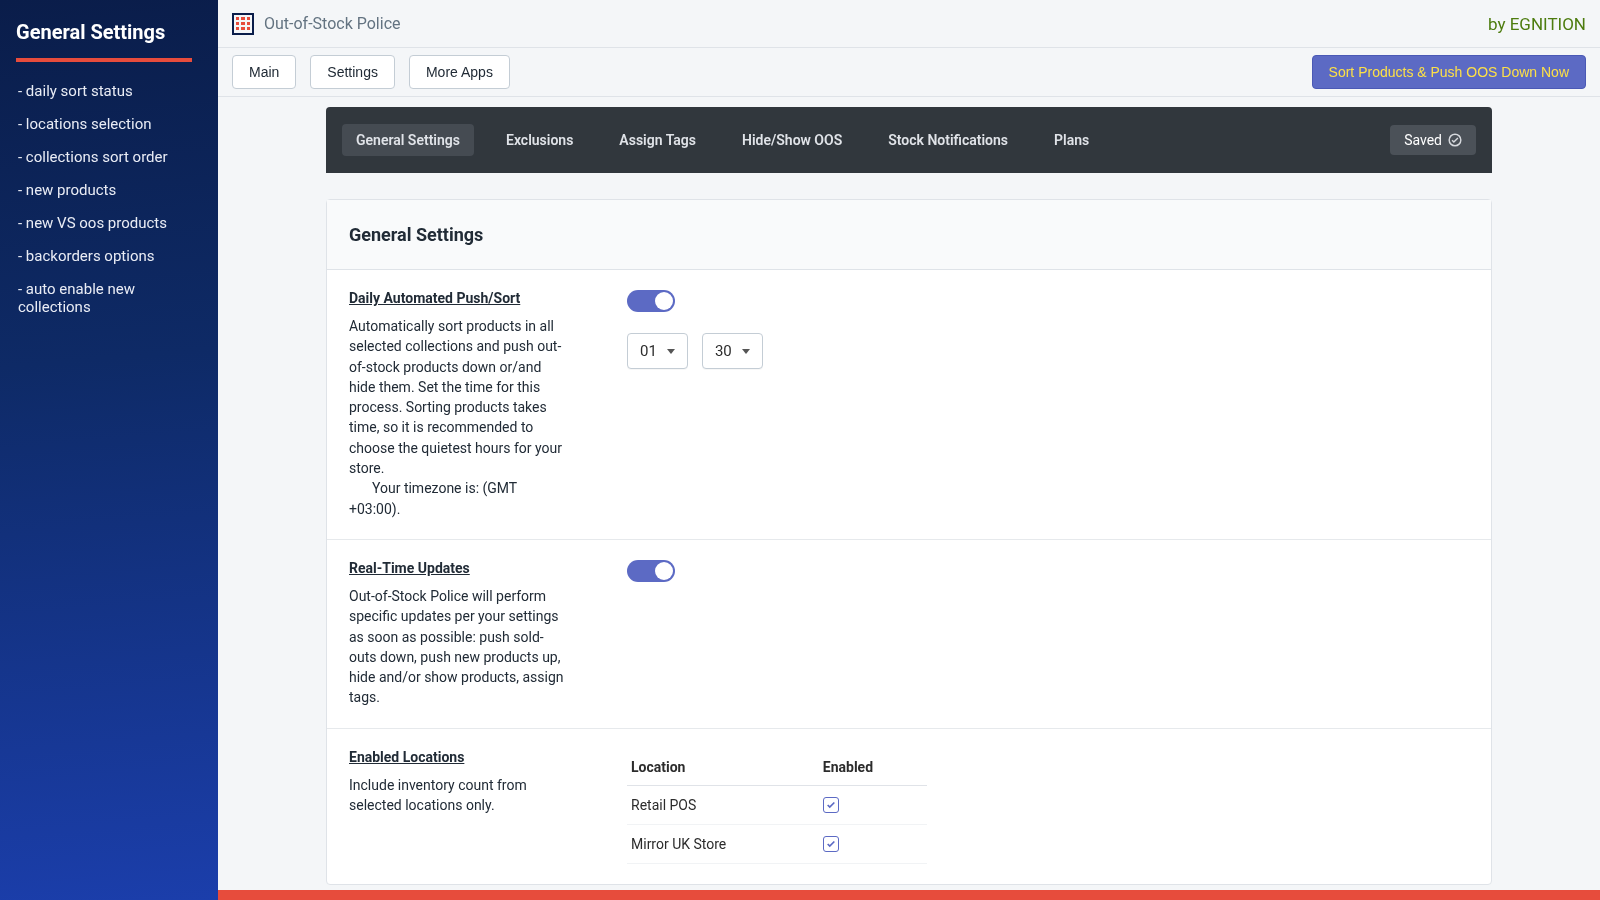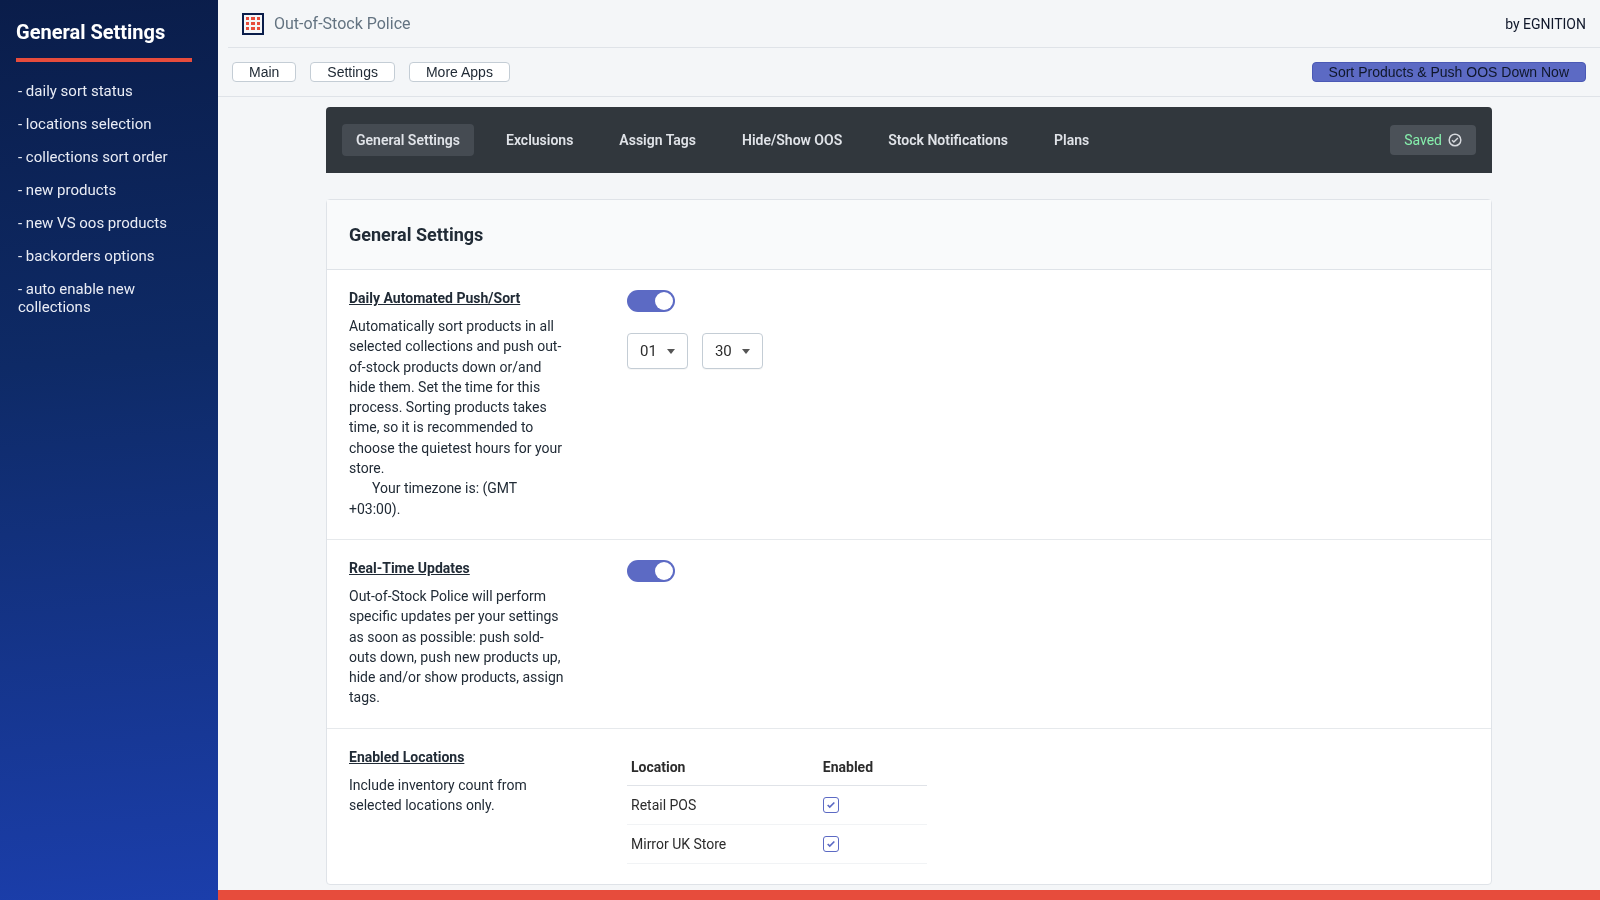--- a/index.html
+++ b/index.html
@@ -37,61 +37,60 @@
 
   
   .main { flex: 1; display: flex; flex-direction: column; height: 100vh; overflow: hidden;}
   .topbar {
     height: 48px;
     background: #f4f6f8;
     border-bottom: 1px solid #dfe3e8;
     display: flex;
     align-items: center;
     padding: 0 14px;
-    margin-left: 10px;
   }
   .app-icon {
     width: 22px; height: 22px;
     display: grid;
     grid-template-columns: repeat(3, 1fr);
     grid-template-rows: repeat(3, 1fr);
     gap: 2px;
     border: 2px solid #0a1d4a;
     padding: 2px;
     margin-right: 10px;
   }
   .app-icon span { background: #e74c3c; }
   .app-name { color: #637381; font-size: 16px; }
-  .by-egnition { margin-left: auto; color: #0f172a; font-size: 14px; }
+  .by-egnition { margin-left: auto; color: #4d7c0f; font-size: 17px; }
 
   .toolbar {
     height: 49px;
     background: #f4f6f8;
     border-bottom: 1px solid #dfe3e8;
     display: flex;
     align-items: center;
     padding: 0 14px;
   }
   .btn {
-    height: 20px;
+    height: 34px;
     padding: 0 16px;
     background: #fff;
     border: 1px solid #c4cdd5;
     border-radius: 4px;
     font-size: 14px;
     color: #212b36;
     cursor: pointer;
     margin-right: 14px;
     display: inline-flex;
     align-items: center;
   }
   .btn-primary {
     background: #5c6ac4;
     border: 1px solid #4a59b5;
-    color: #0f172a;
+    color: #fde047;
     margin-left: auto;
     margin-right: 0;
     font-weight: 400;
   }
 
   .scroll-area { flex:1; overflow-y: auto; padding-bottom: 0; }
 
   .tabs-bar {
     margin: 10px 108px 0 108px;
     background: #31373d;
@@ -107,21 +106,21 @@
     font-weight: 600;
     padding: 8px 14px;
     border-radius: 4px;
     cursor: pointer;
     margin-right: 18px;
   }
   .tab.active { background: #454b52; }
   .saved-badge {
     margin-left: auto;
     background: #4b5158;
-    color: #86efac;
+    color: #ffffff;
     padding: 7px 14px;
     border-radius: 4px;
     font-size: 14px;
     display: inline-flex;
     align-items: center;
     gap: 6px;
   }
   .saved-badge svg { width: 14px; height: 14px; }
 
   .card {

